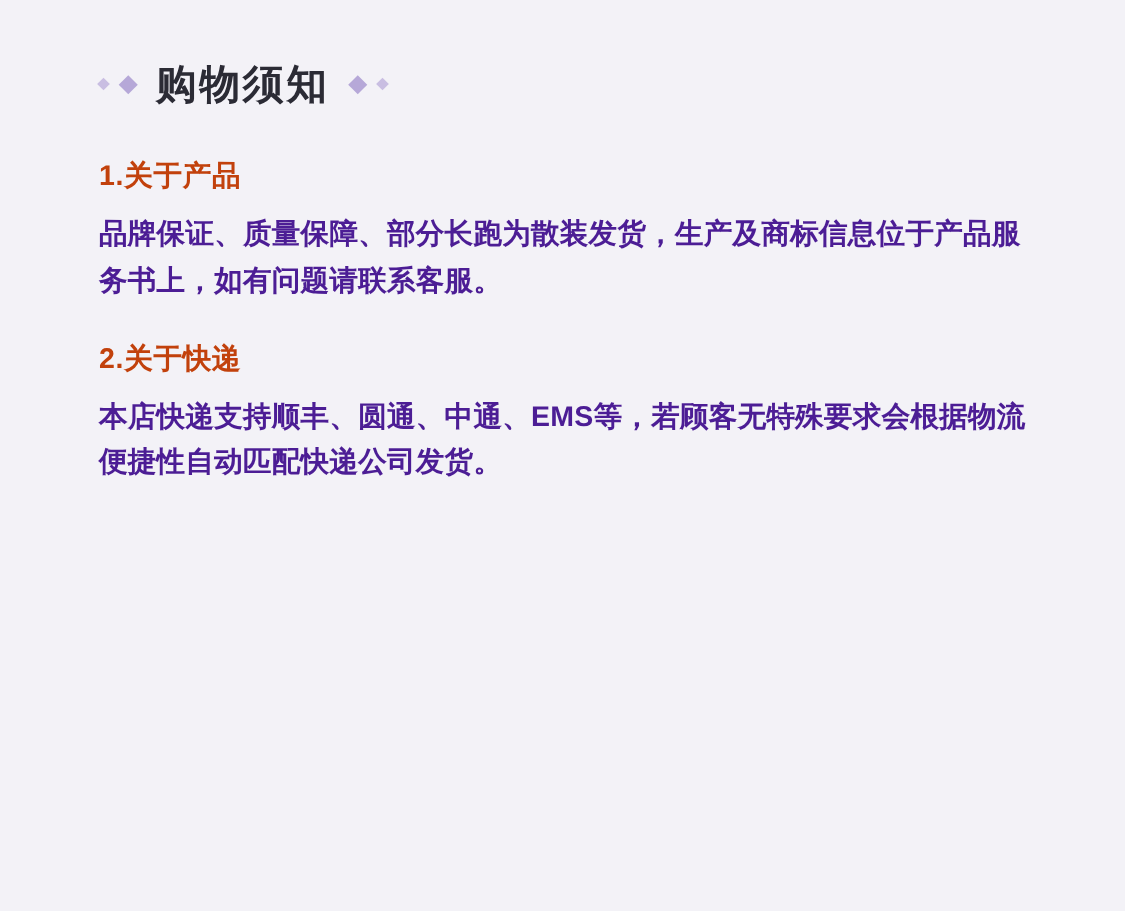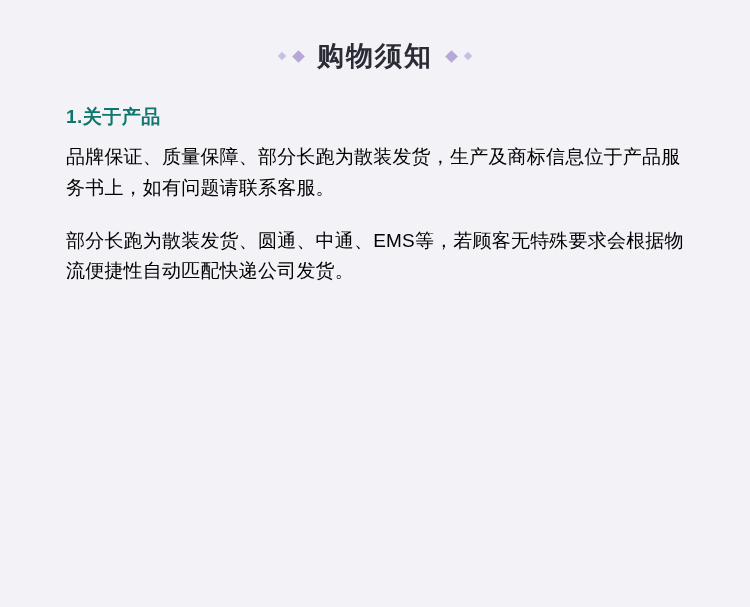--- a/index.html
+++ b/index.html
@@ -18,21 +18,20 @@
     width: 750px;
     height: 607px;
     box-sizing: border-box;
     padding: 0 66px;
     position: relative;
   }
   
   .title-row {
     display: flex;
     align-items: center;
-    justify-content: center;
     gap: 14px;
     padding-top: 38px;
     padding-bottom: 30px;
   }
   .diamond-group {
     display: flex;
     align-items: center;
     gap: 9px;
   }
   .diamond {
@@ -54,30 +53,31 @@
     color: #2b2b35;
     white-space: nowrap;
   }
   
   .section {
     margin-bottom: 6px;
   }
   .section-heading {
     font-size: 19px;
     font-weight: bold;
-    color: #0f766e;
+    color: #c2410c;
     margin: 0 0 12px 0;
     letter-spacing: 0.5px;
   }
   .section-body {
     font-size: 19px;
     line-height: 1.62;
-    color: #000000;
+    color: #4c1d95;
     margin: 0 0 22px 0;
     letter-spacing: 0.2px;
+    font-weight: bold;
   }
 </style>
 </head>
 <body>
 
 <div class="page">
 
   <div class="title-row">
     <span class="diamond-group">
       <span class="diamond small"></span>
@@ -89,19 +89,20 @@
       <span class="diamond small"></span>
     </span>
   </div>
 
   <div class="section">
     <h2 class="section-heading">1.关于产品</h2>
     <p class="section-body">品牌保证、质量保障、部分长跑为散装发货，生产及商标信息位于产品服务书上，如有问题请联系客服。</p>
   </div>
 
   <div class="section">
-    <p class="section-body">部分长跑为散装发货、圆通、中通、EMS等，若顾客无特殊要求会根据物流便捷性自动匹配快递公司发货。</p>
+    <h2 class="section-heading">2.关于快递</h2>
+    <p class="section-body">本店快递支持顺丰、圆通、中通、EMS等，若顾客无特殊要求会根据物流便捷性自动匹配快递公司发货。</p>
   </div>
 
   <div class="section">
   </div>
 
 </div>
 
 </body></html>

